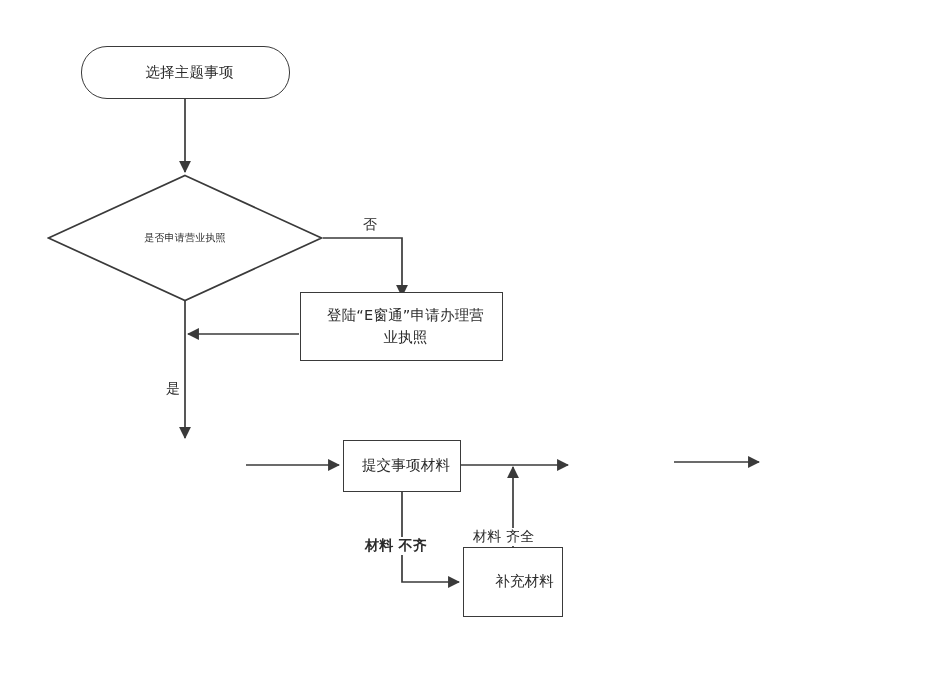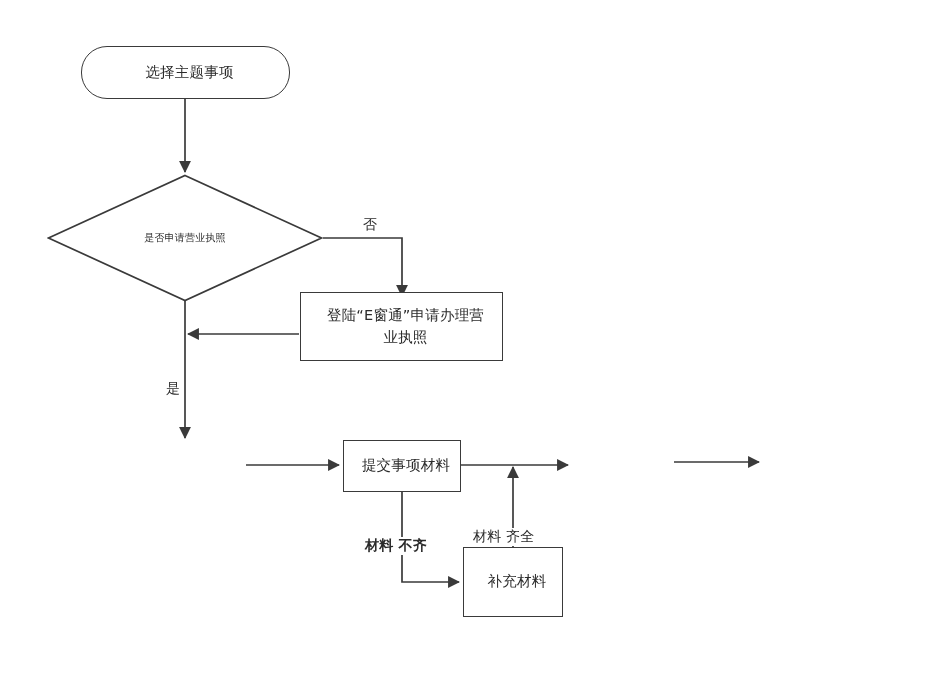--- a/index.html
+++ b/index.html
@@ -129,21 +129,21 @@
   <div class="node rect" style="left:300px; top:292px; width:203px; height:69px;">
     <span class="label">登陆“E窗通”申请办理营
 业执照</span>
   </div>
 
 
   <div class="node rect" style="left:343px; top:440px; width:118px; height:52px;">
     <span class="label">提交事项材料</span>
   </div>
 
-  <div class="node rect" style="left:463px; top:547px; width:100px; height:70px;">
+  <div class="node rect" style="left:463px; top:547px; width:100px; height:70px;justify-content:flex-end;">
     <span class="label">补充材料</span>
   </div>
 
 
 
   <div class="edge-label" style="left:360px; top:216px;">否</div>
 
   <div class="edge-label" style="left:163px; top:380px;">是</div>
 
   <div class="edge-label" style="left:362px; top:537px;font-weight:bold;">材料 不齐</div>

